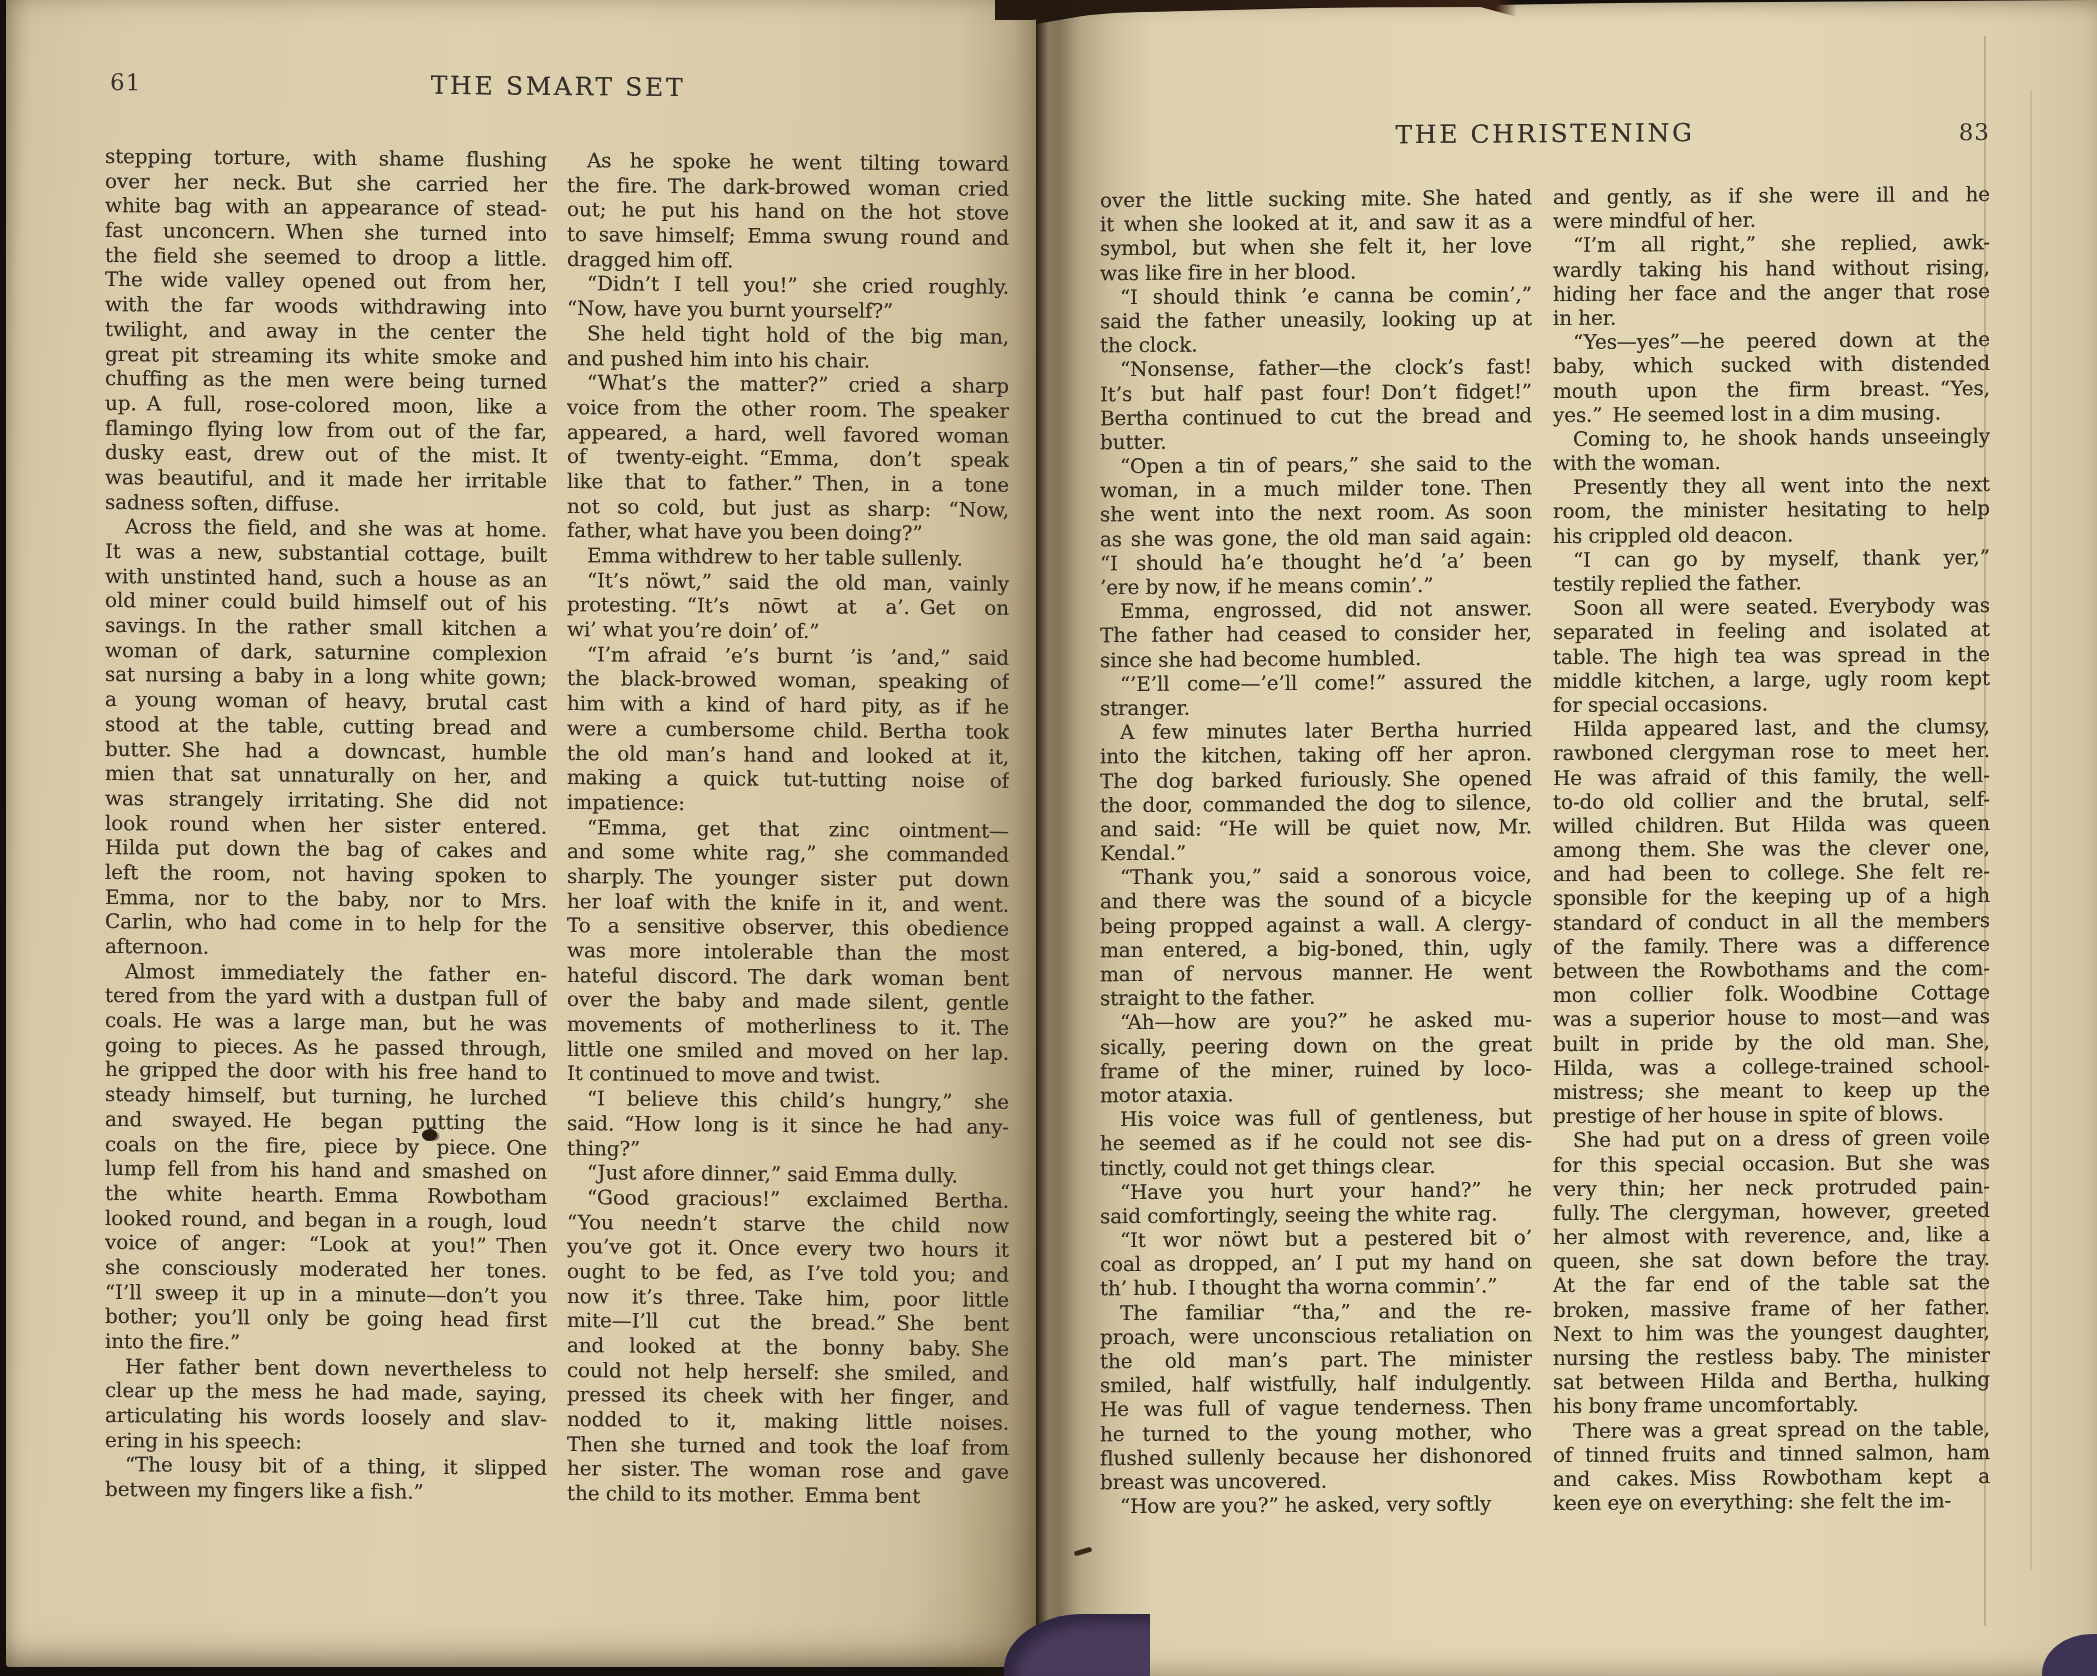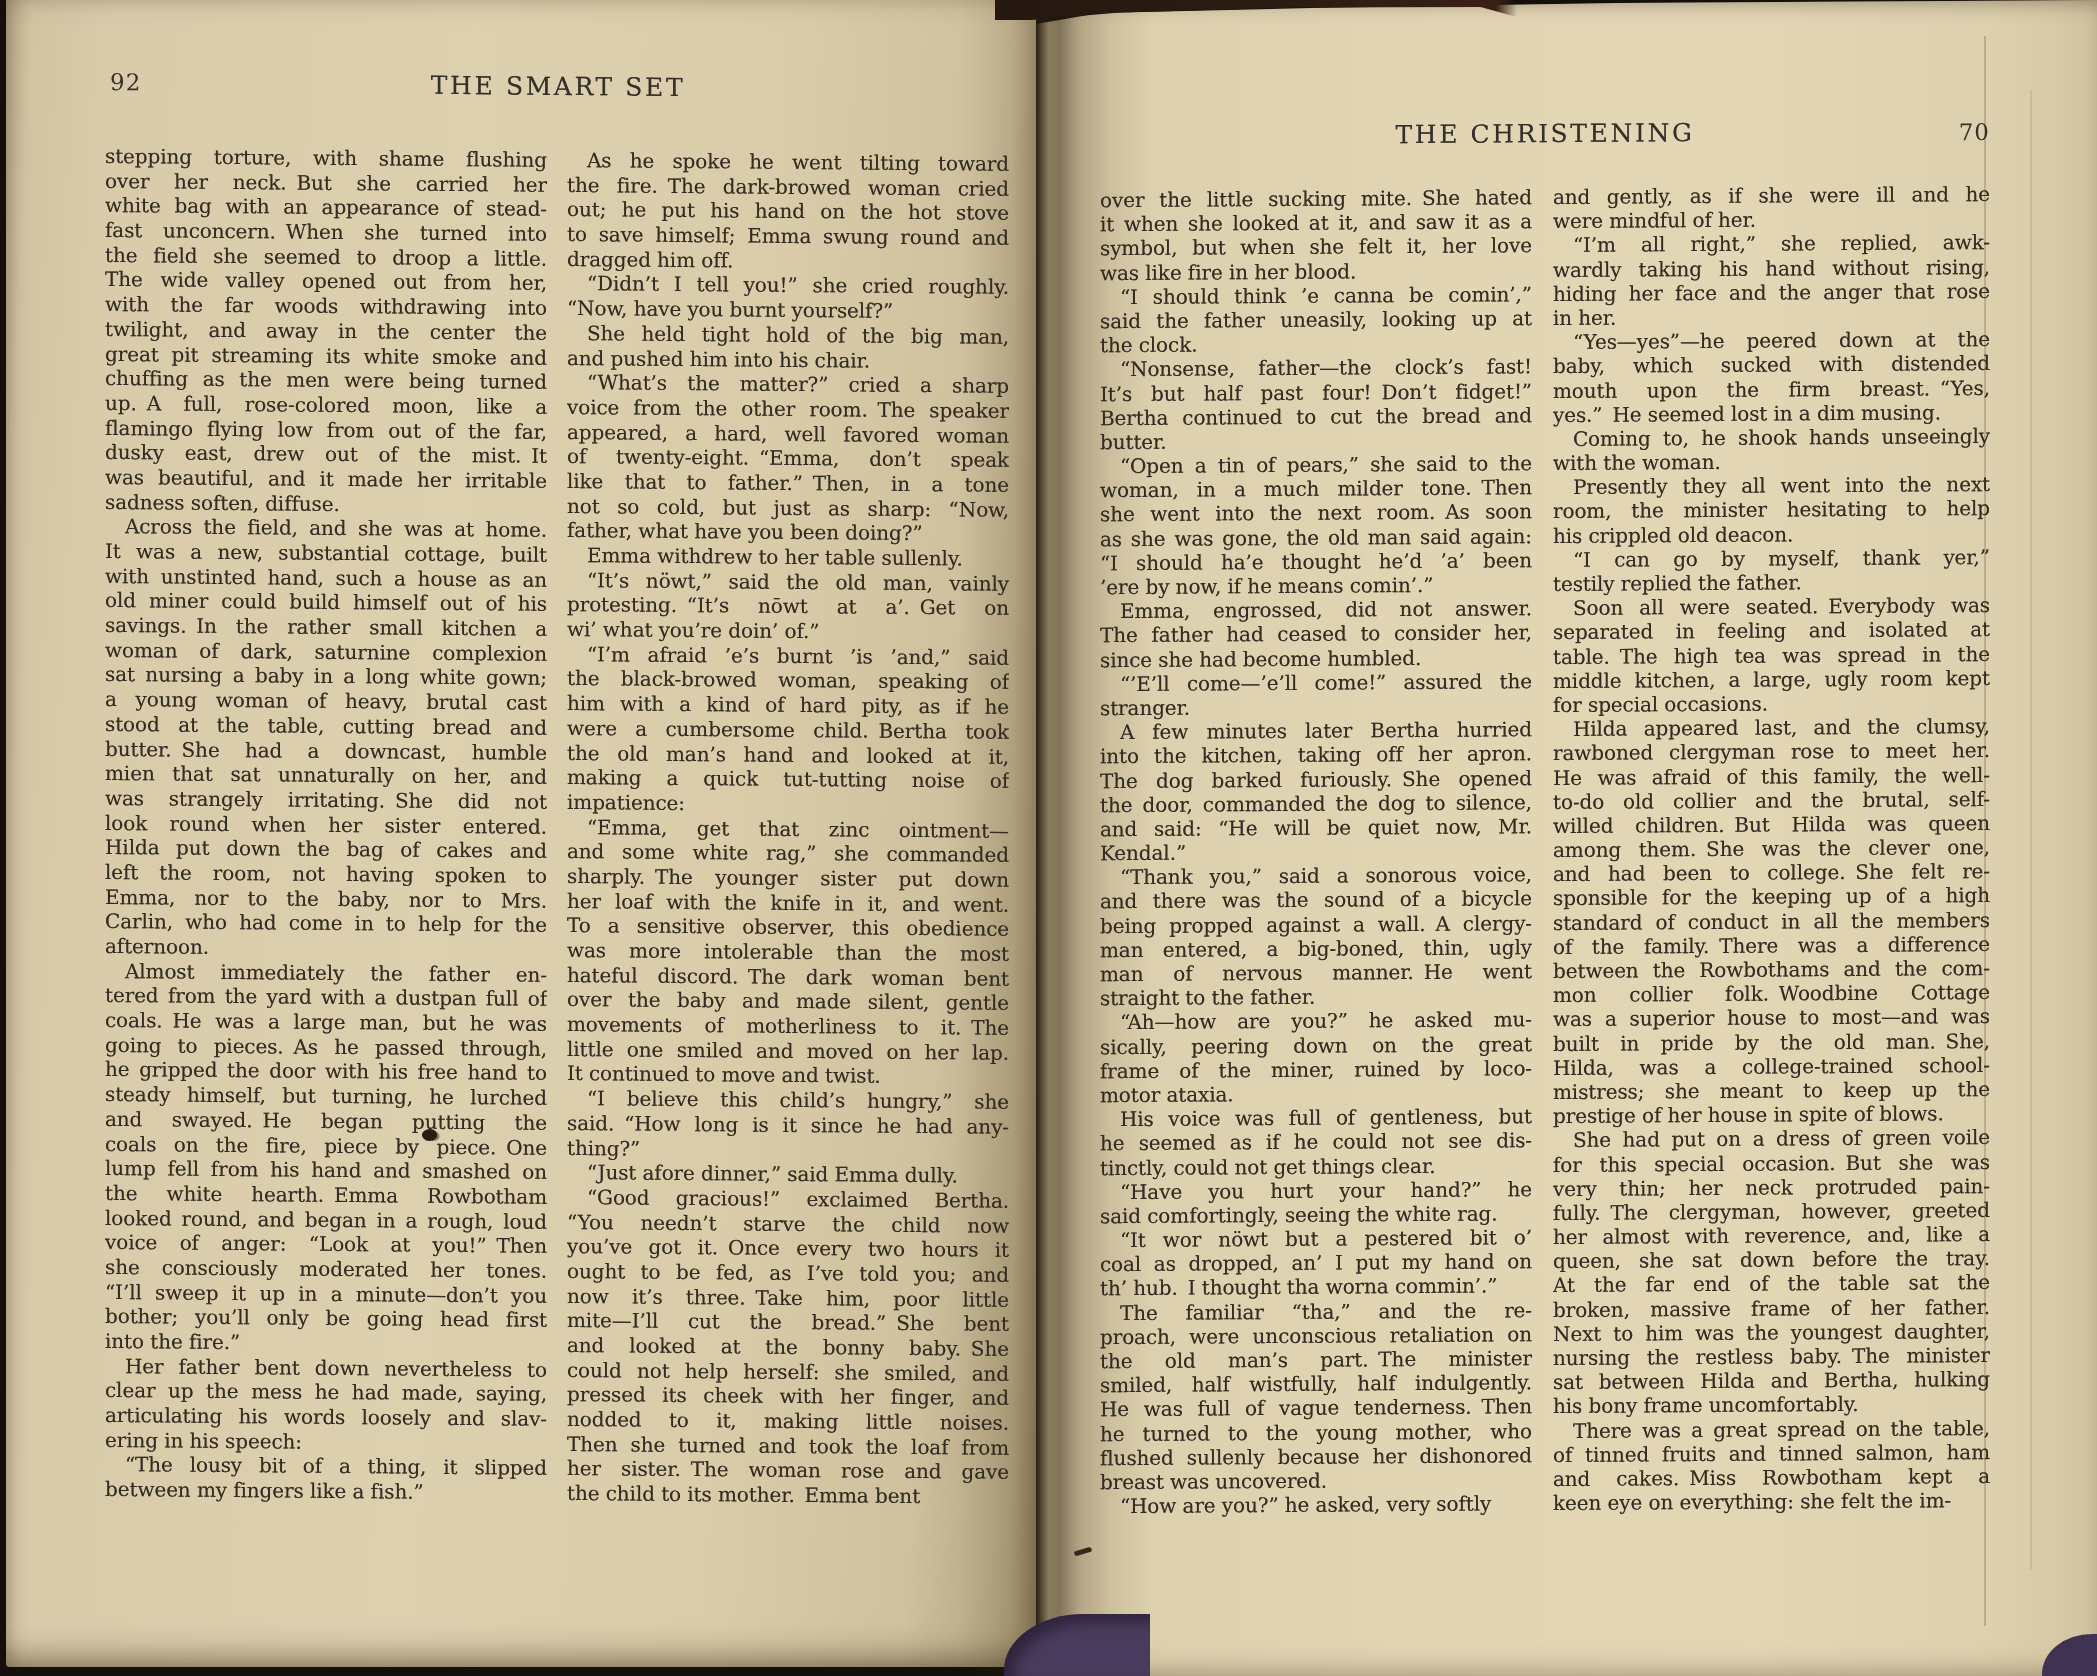--- a/index.html
+++ b/index.html
@@ -96,21 +96,21 @@
 
   <div class="gutter-shadow"></div>
   <div class="top-seam"></div>
   <div class="cover-corner-bottom"></div>
   <div class="cover-corner-right"></div>
   <div class="fore-edge-line"></div>
   <div class="fore-edge-line second"></div>
 
   <div class="text-block text-left">
     <div class="running-head">
-      <span class="pagenum pn-left">92</span>
+      <span class="pagenum pn-left">61</span>
       <span class="head-title">THE SMART SET</span>
     </div>
     <div class="col" style="left:0;width:442px">
         <div class="line">stepping torture, with shame flushing</div>
         <div class="line">over her neck. But she carried her</div>
         <div class="line">white bag with an appearance of stead-</div>
         <div class="line">fast unconcern. When she turned into</div>
         <div class="line">the field she seemed to droop a little.</div>
         <div class="line">The wide valley opened out from her,</div>
         <div class="line">with the far woods withdrawing into</div>
@@ -218,21 +218,21 @@
         <div class="line">nodded to it, making little noises.</div>
         <div class="line">Then she turned and took the loaf from</div>
         <div class="line">her sister. The woman rose and gave</div>
         <div class="line endline">the child to its mother. Emma bent</div>
       </div>
   </div>
 
   <div class="text-block text-right">
     <div class="running-head">
       <span class="head-title">THE CHRISTENING</span>
-      <span class="pagenum pn-right">70</span>
+      <span class="pagenum pn-right">83</span>
     </div>
     <div class="col" style="left:0;width:432px">
         <div class="line">over the little sucking mite. She hated</div>
         <div class="line">it when she looked at it, and saw it as a</div>
         <div class="line">symbol, but when she felt it, her love</div>
         <div class="line endline">was like fire in her blood.</div>
         <div class="line"> “I should think ’e canna be comin’,”</div>
         <div class="line">said the father uneasily, looking up at</div>
         <div class="line endline">the clock.</div>
         <div class="line"> “Nonsense, father—the clock’s fast!</div>

